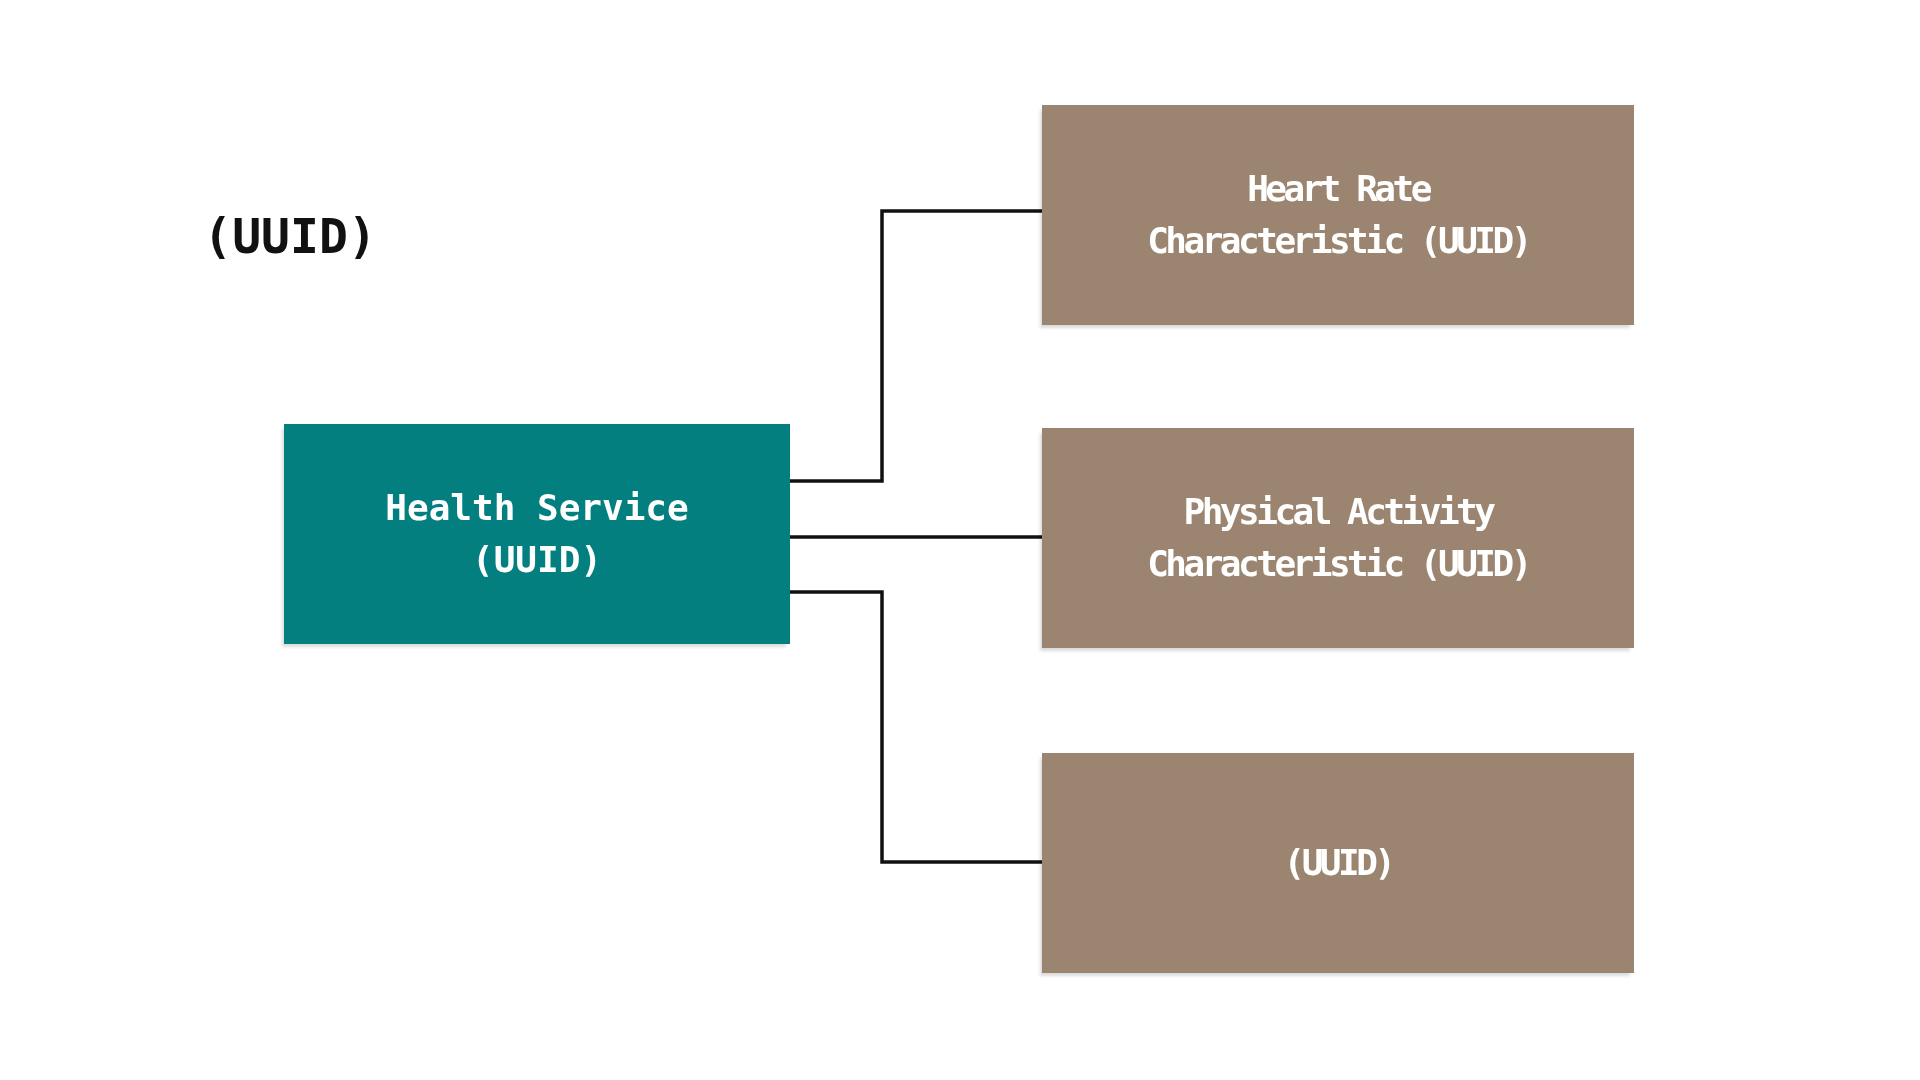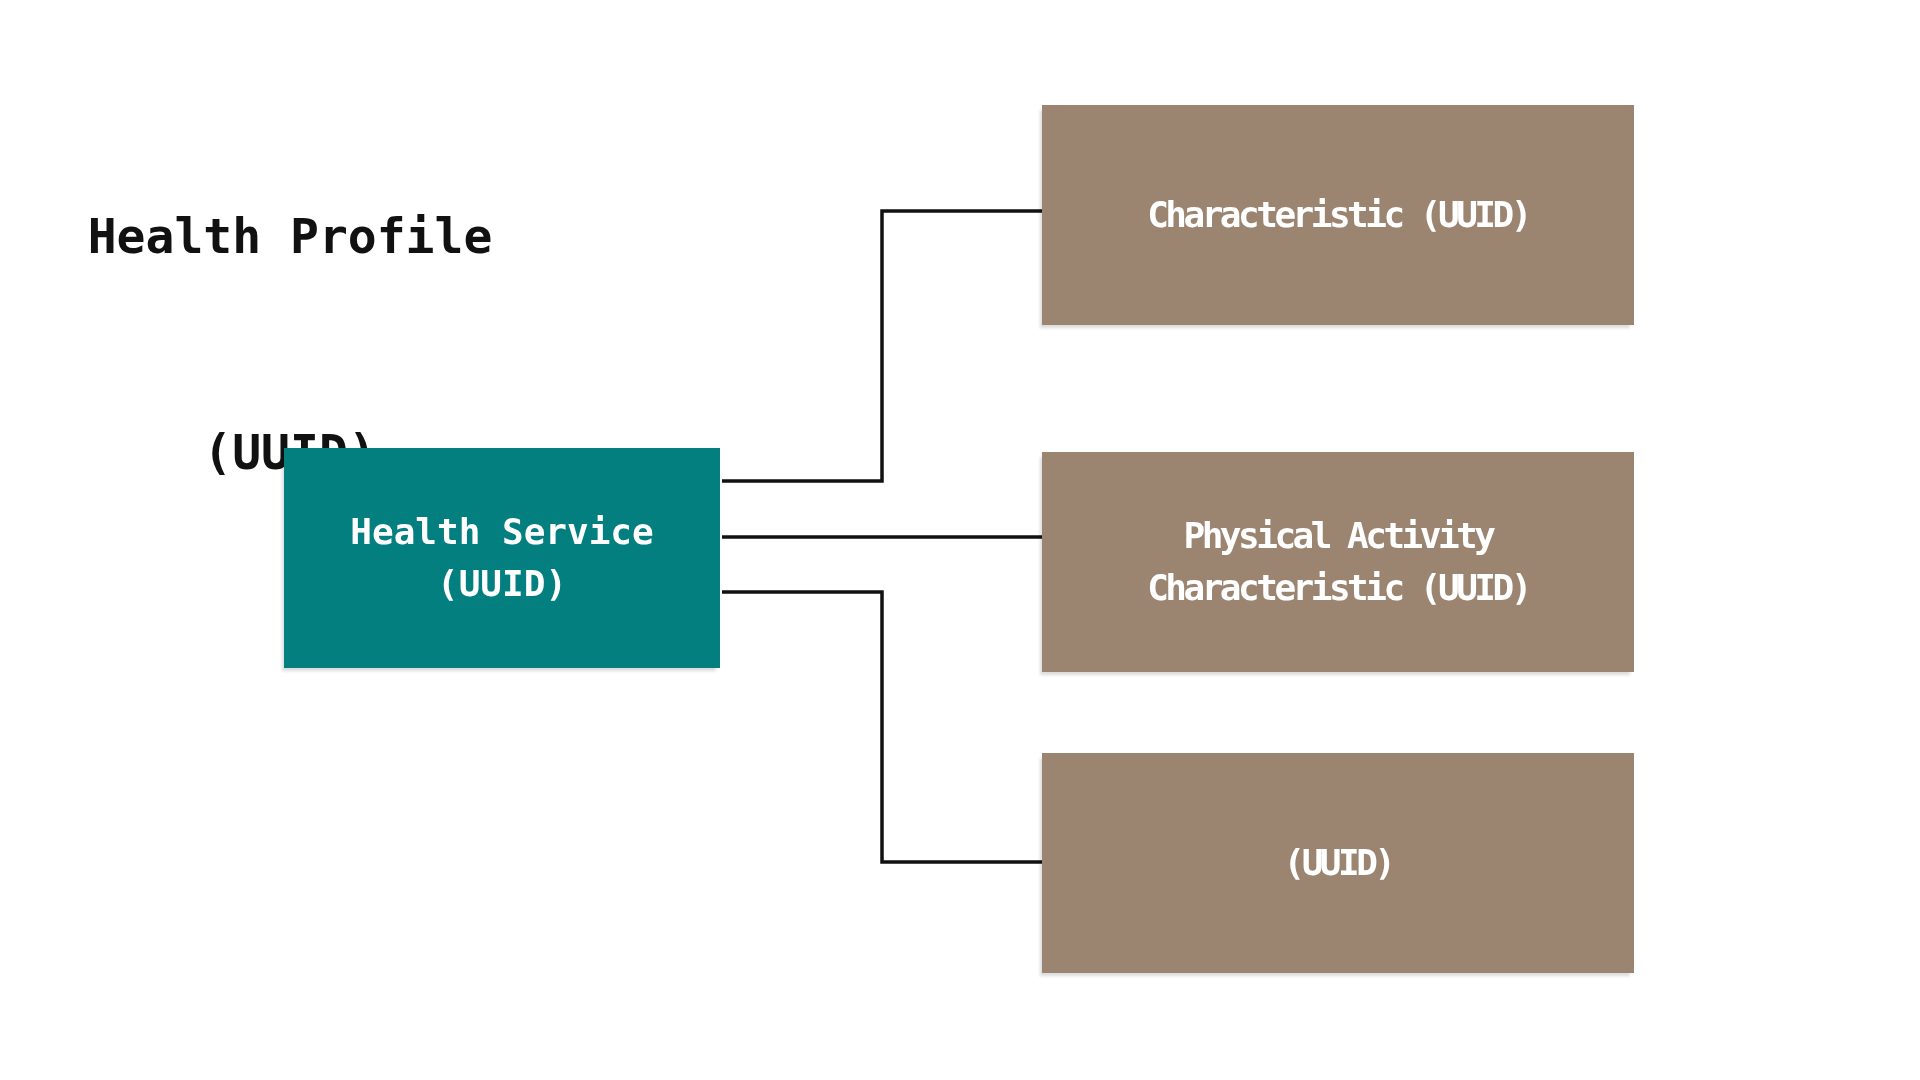--- a/index.html
+++ b/index.html
@@ -41,54 +41,54 @@
   .node{
     position:absolute;
     display:flex;flex-direction:column;align-items:center;justify-content:center;
     text-align:center;
     font-weight:bold;font-size:36px;line-height:52px;
     color:var(--color-node-text);
     box-shadow:-3px 4px 3px -1px rgba(0,0,0,0.14);
     white-space:pre;
   }
   .node.service{
-    left:284px;top:448px;width:436px;height:220px;
+    left:284px;top:424px;width:506px;height:220px;
     background:var(--color-service-fill);
   }
   .node.characteristic{
     left:1042px;width:592px;height:220px;
     background:var(--color-characteristic-fill);
     letter-spacing:-3.5px;
   }
   .node.characteristic.pos-0{top:105px;}
-  .node.characteristic.pos-1{top:428px;margin-top:24px;}
+  .node.characteristic.pos-1{top:428px;}
   .node.characteristic.pos-2{top:753px;}
 </style>
 </head>
 <body>
 
 <div class="canvas">
 
   <div class="title">
-    <div>Health Profile</div>
     <div>(UUID)</div>
   </div>
 
   <svg class="connectors" viewBox="0 0 1920 1080" xmlns="http://www.w3.org/2000/svg">
     <polyline points="722,481 882,481 882,211 1042,211"></polyline>
     <polyline points="722,537 1042,537"></polyline>
     <polyline points="722,592 882,592 882,862 1042,862"></polyline>
   </svg>
 
   <div class="node service">
     <div>Health Service</div>
     <div>(UUID)</div>
   </div>
 
   <div class="node characteristic pos-0">
+    <div>Heart Rate</div>
     <div>Characteristic (UUID)</div>
   </div>
 
   <div class="node characteristic pos-1">
     <div>Physical Activity</div>
     <div>Characteristic (UUID)</div>
   </div>
 
   <div class="node characteristic pos-2">
     <div>(UUID)</div>

